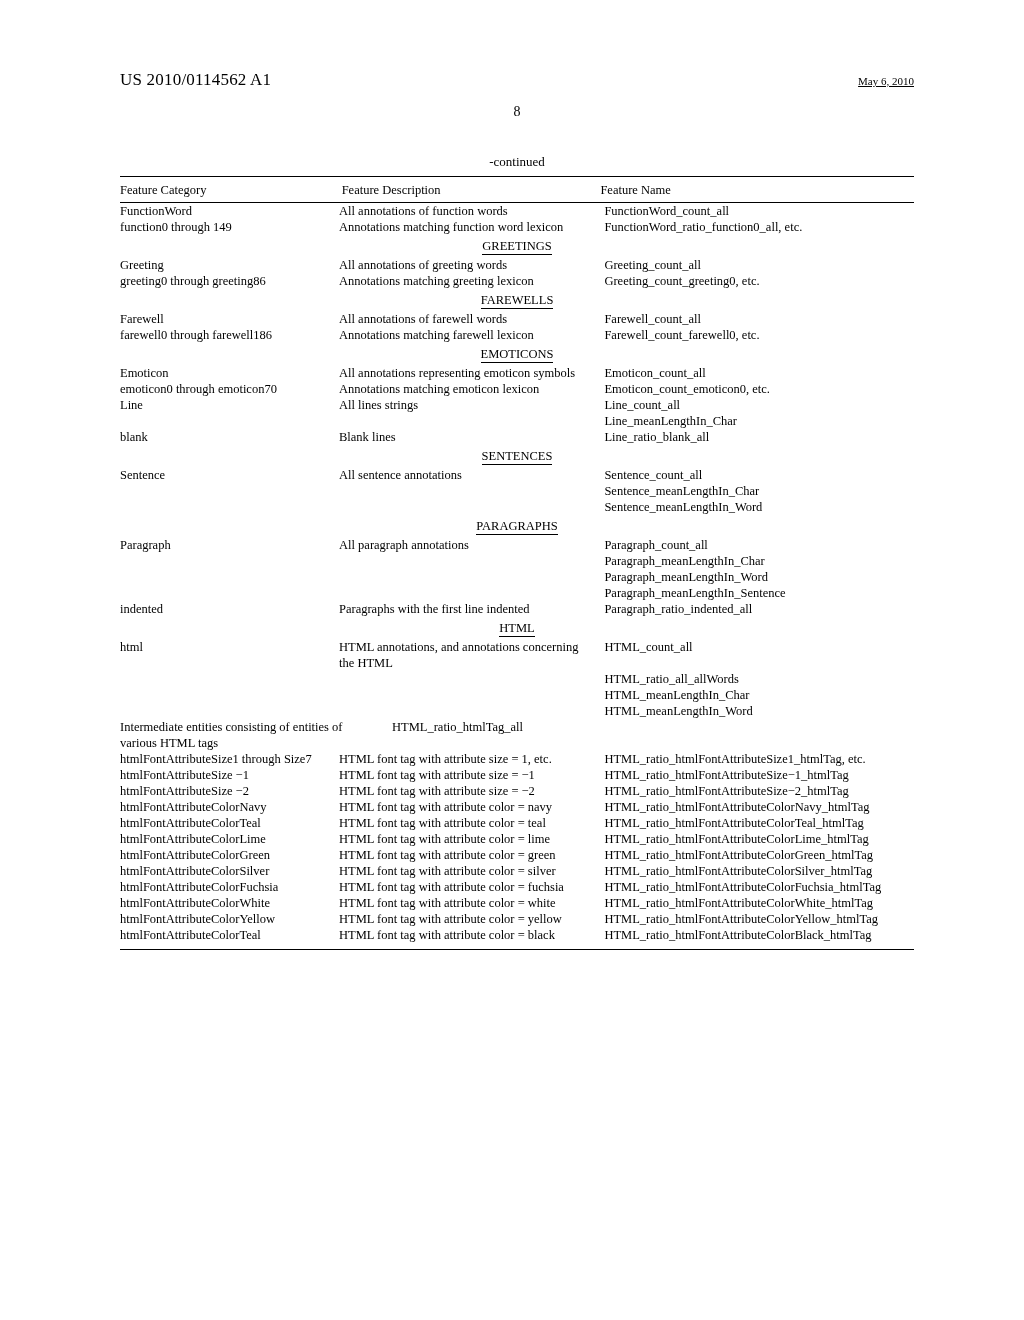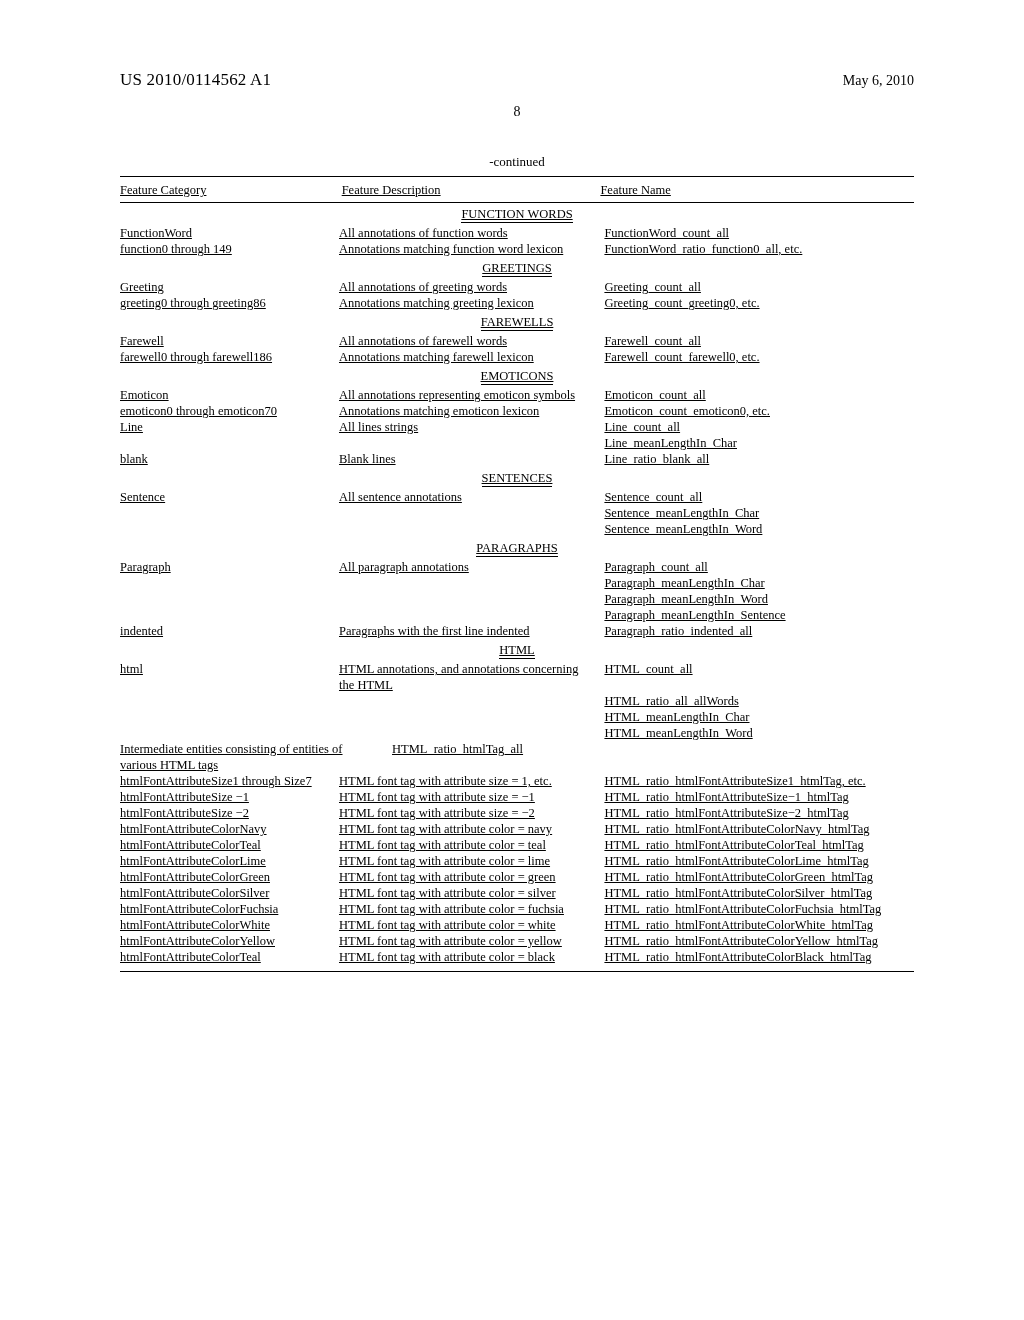--- a/index.html
+++ b/index.html
@@ -20,37 +20,37 @@
     display: flex;
     justify-content: space-between;
     align-items: baseline;
     margin-bottom: 8px;
   }
   .docid {
     font-size: 17px;
     letter-spacing: 0.2px;
   }
   .date {
-    font-size: 14px;
+    font-size: 11px;
+    text-decoration: underline;
   }
   .pagenum {
     text-align: center;
     font-size: 14px;
     margin: 14px 0 34px;
   }
   .continued {
     text-align: center;
     font-size: 13px;
     margin-bottom: 6px;
   }
   .table {
     border-top: 1.5px solid #000;
     border-bottom: 1.5px solid #000;
     padding-bottom: 6px;
-    text-decoration: underline;
   }
   .colheads {
     display: flex;
     padding: 6px 0 4px;
     border-bottom: 0.8px solid #000;
     font-size: 12.5px;
   }
   .col1 { width: 27%; padding-right: 10px; }
   .col2 { width: 33%; padding-right: 0; }
   .col3 { width: 40%; }
@@ -85,21 +85,20 @@
 
   <div class="continued">-continued</div>
 
   <div class="table">
     <div class="colheads">
       <div class="col1">Feature Category</div>
       <div class="col2">Feature Description</div>
       <div class="col3">Feature Name</div>
     </div>
     <div id="table-body">
-        <div class="section-head"><span>FUNCTION WORDS</span></div>
         <div class="row">
           <div class="col1">FunctionWord</div>
           <div class="col2">All annotations of function words</div>
           <div class="col3">FunctionWord_count_all</div>
         </div>
         <div class="row">
           <div class="col1">function0 through 149</div>
           <div class="col2">Annotations matching function word lexicon</div>
           <div class="col3">FunctionWord_ratio_function0_all, etc.</div>
         </div>

